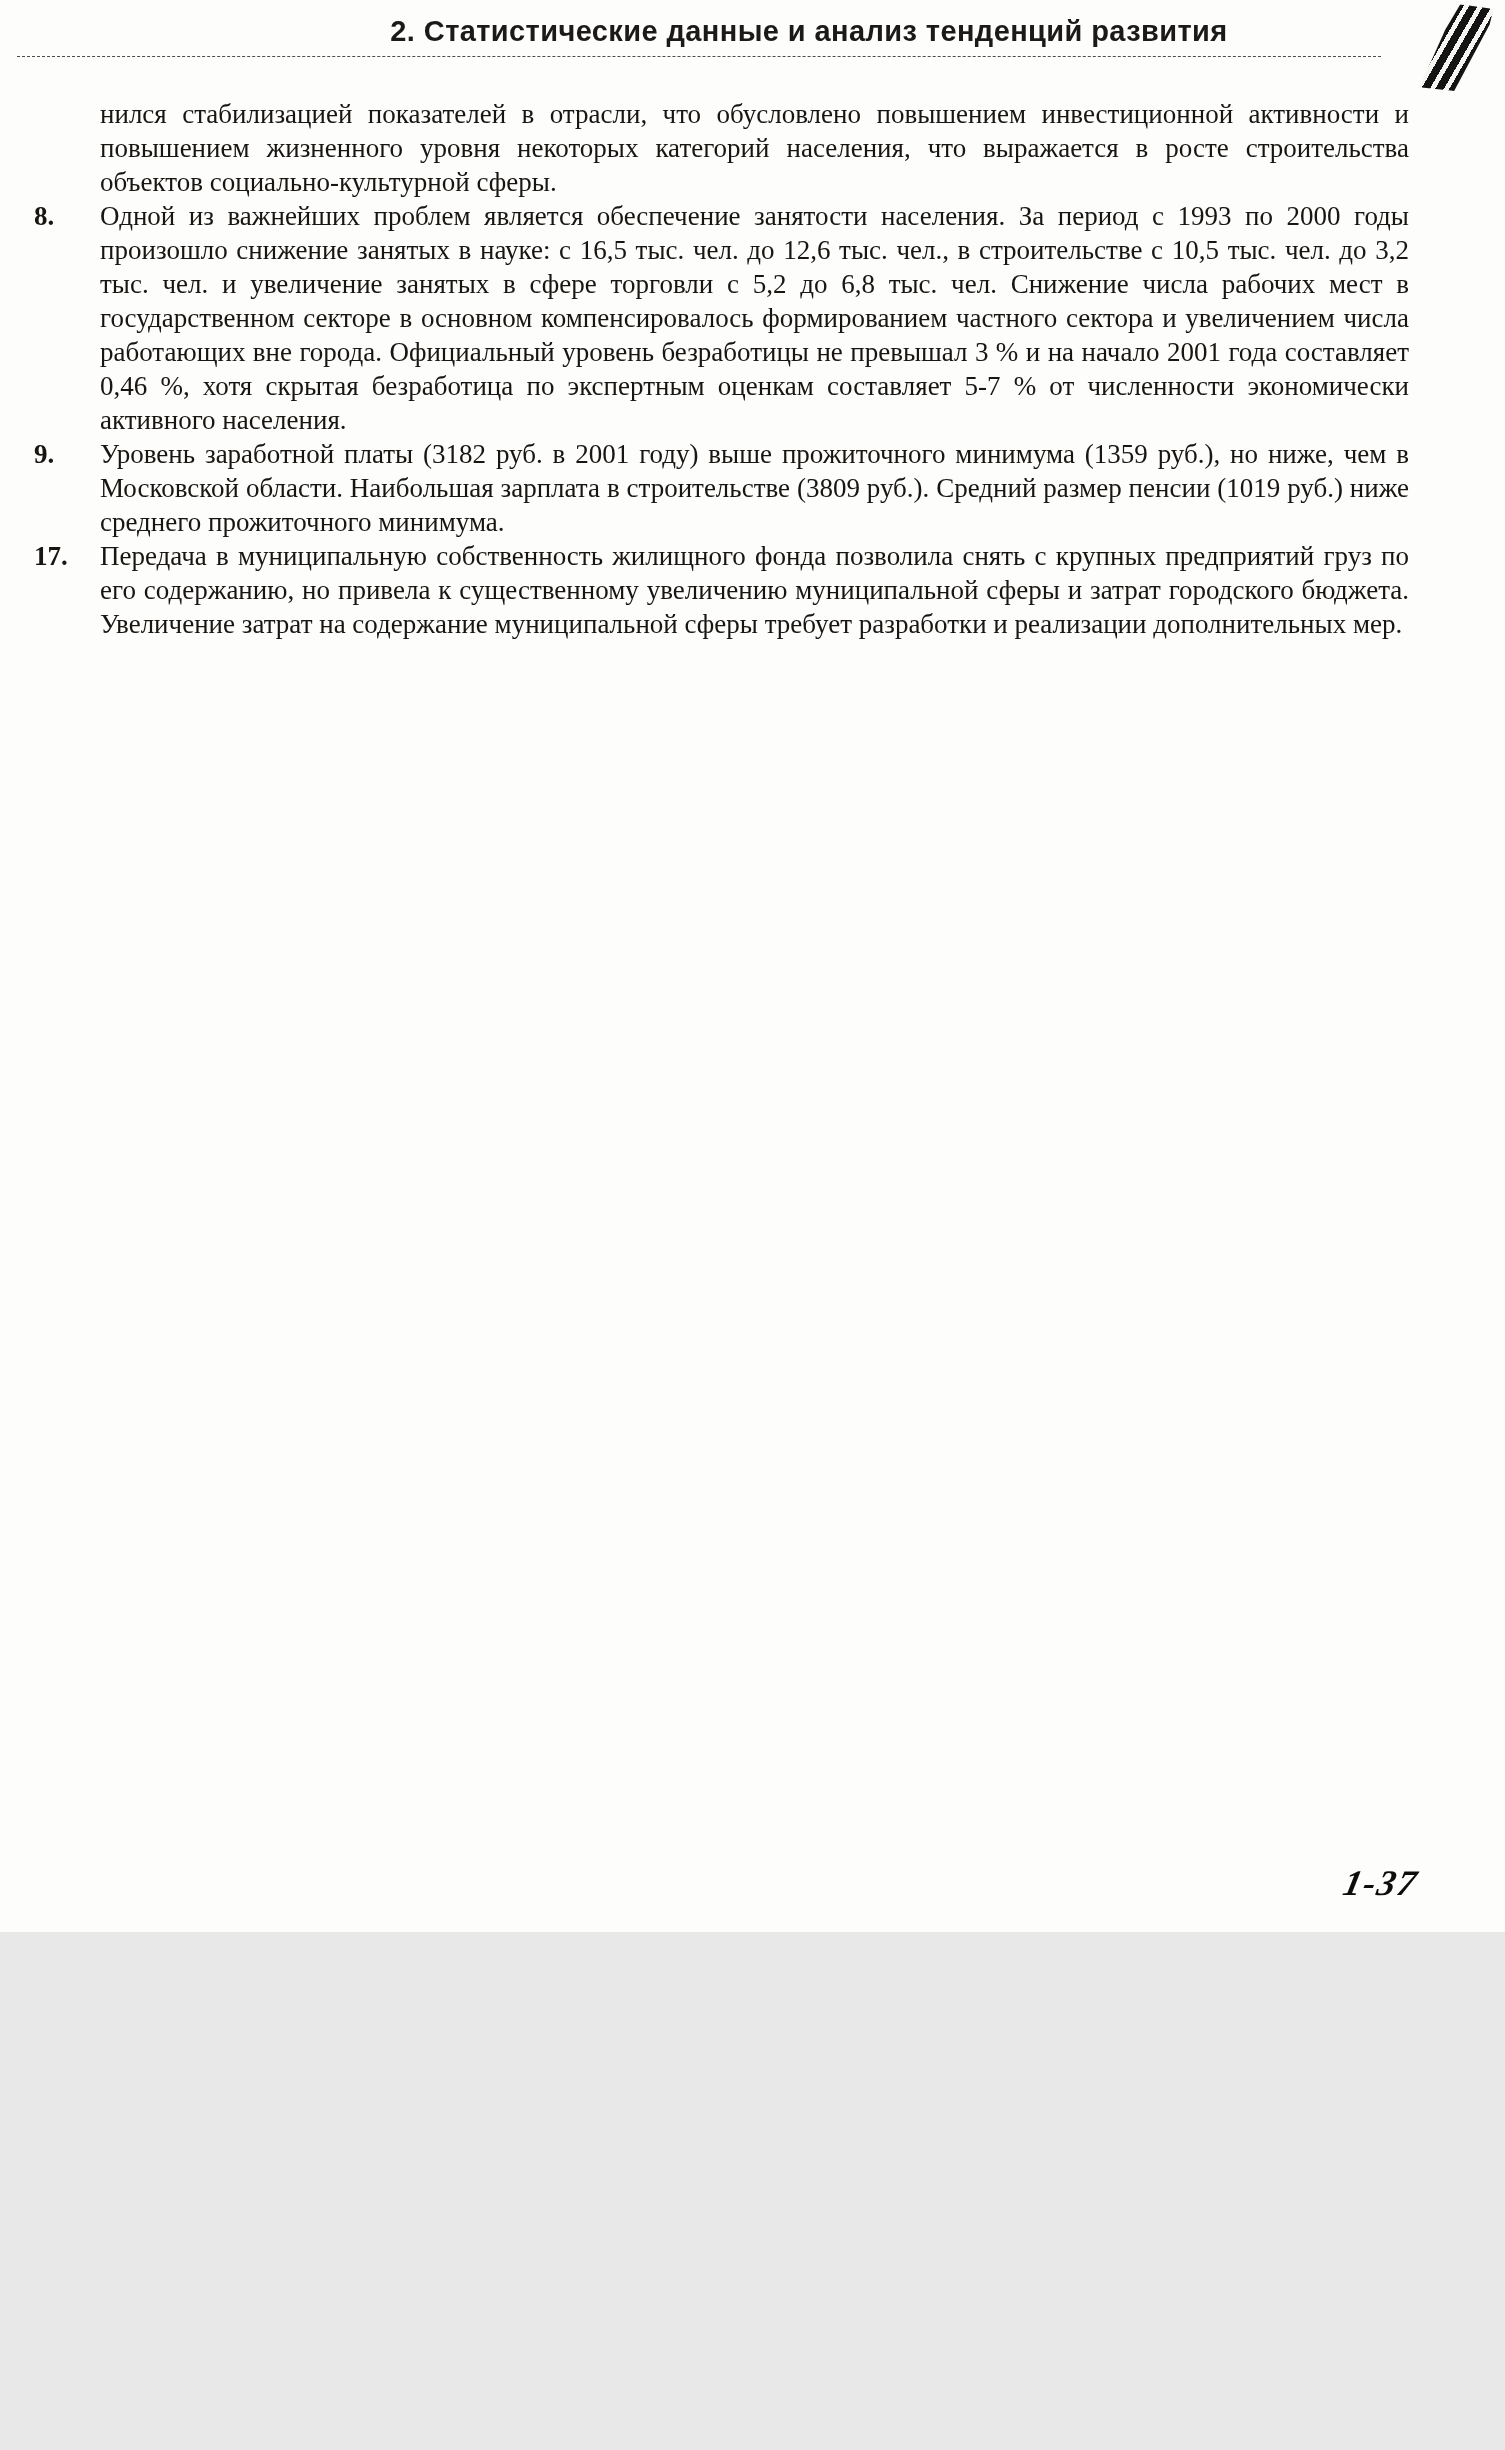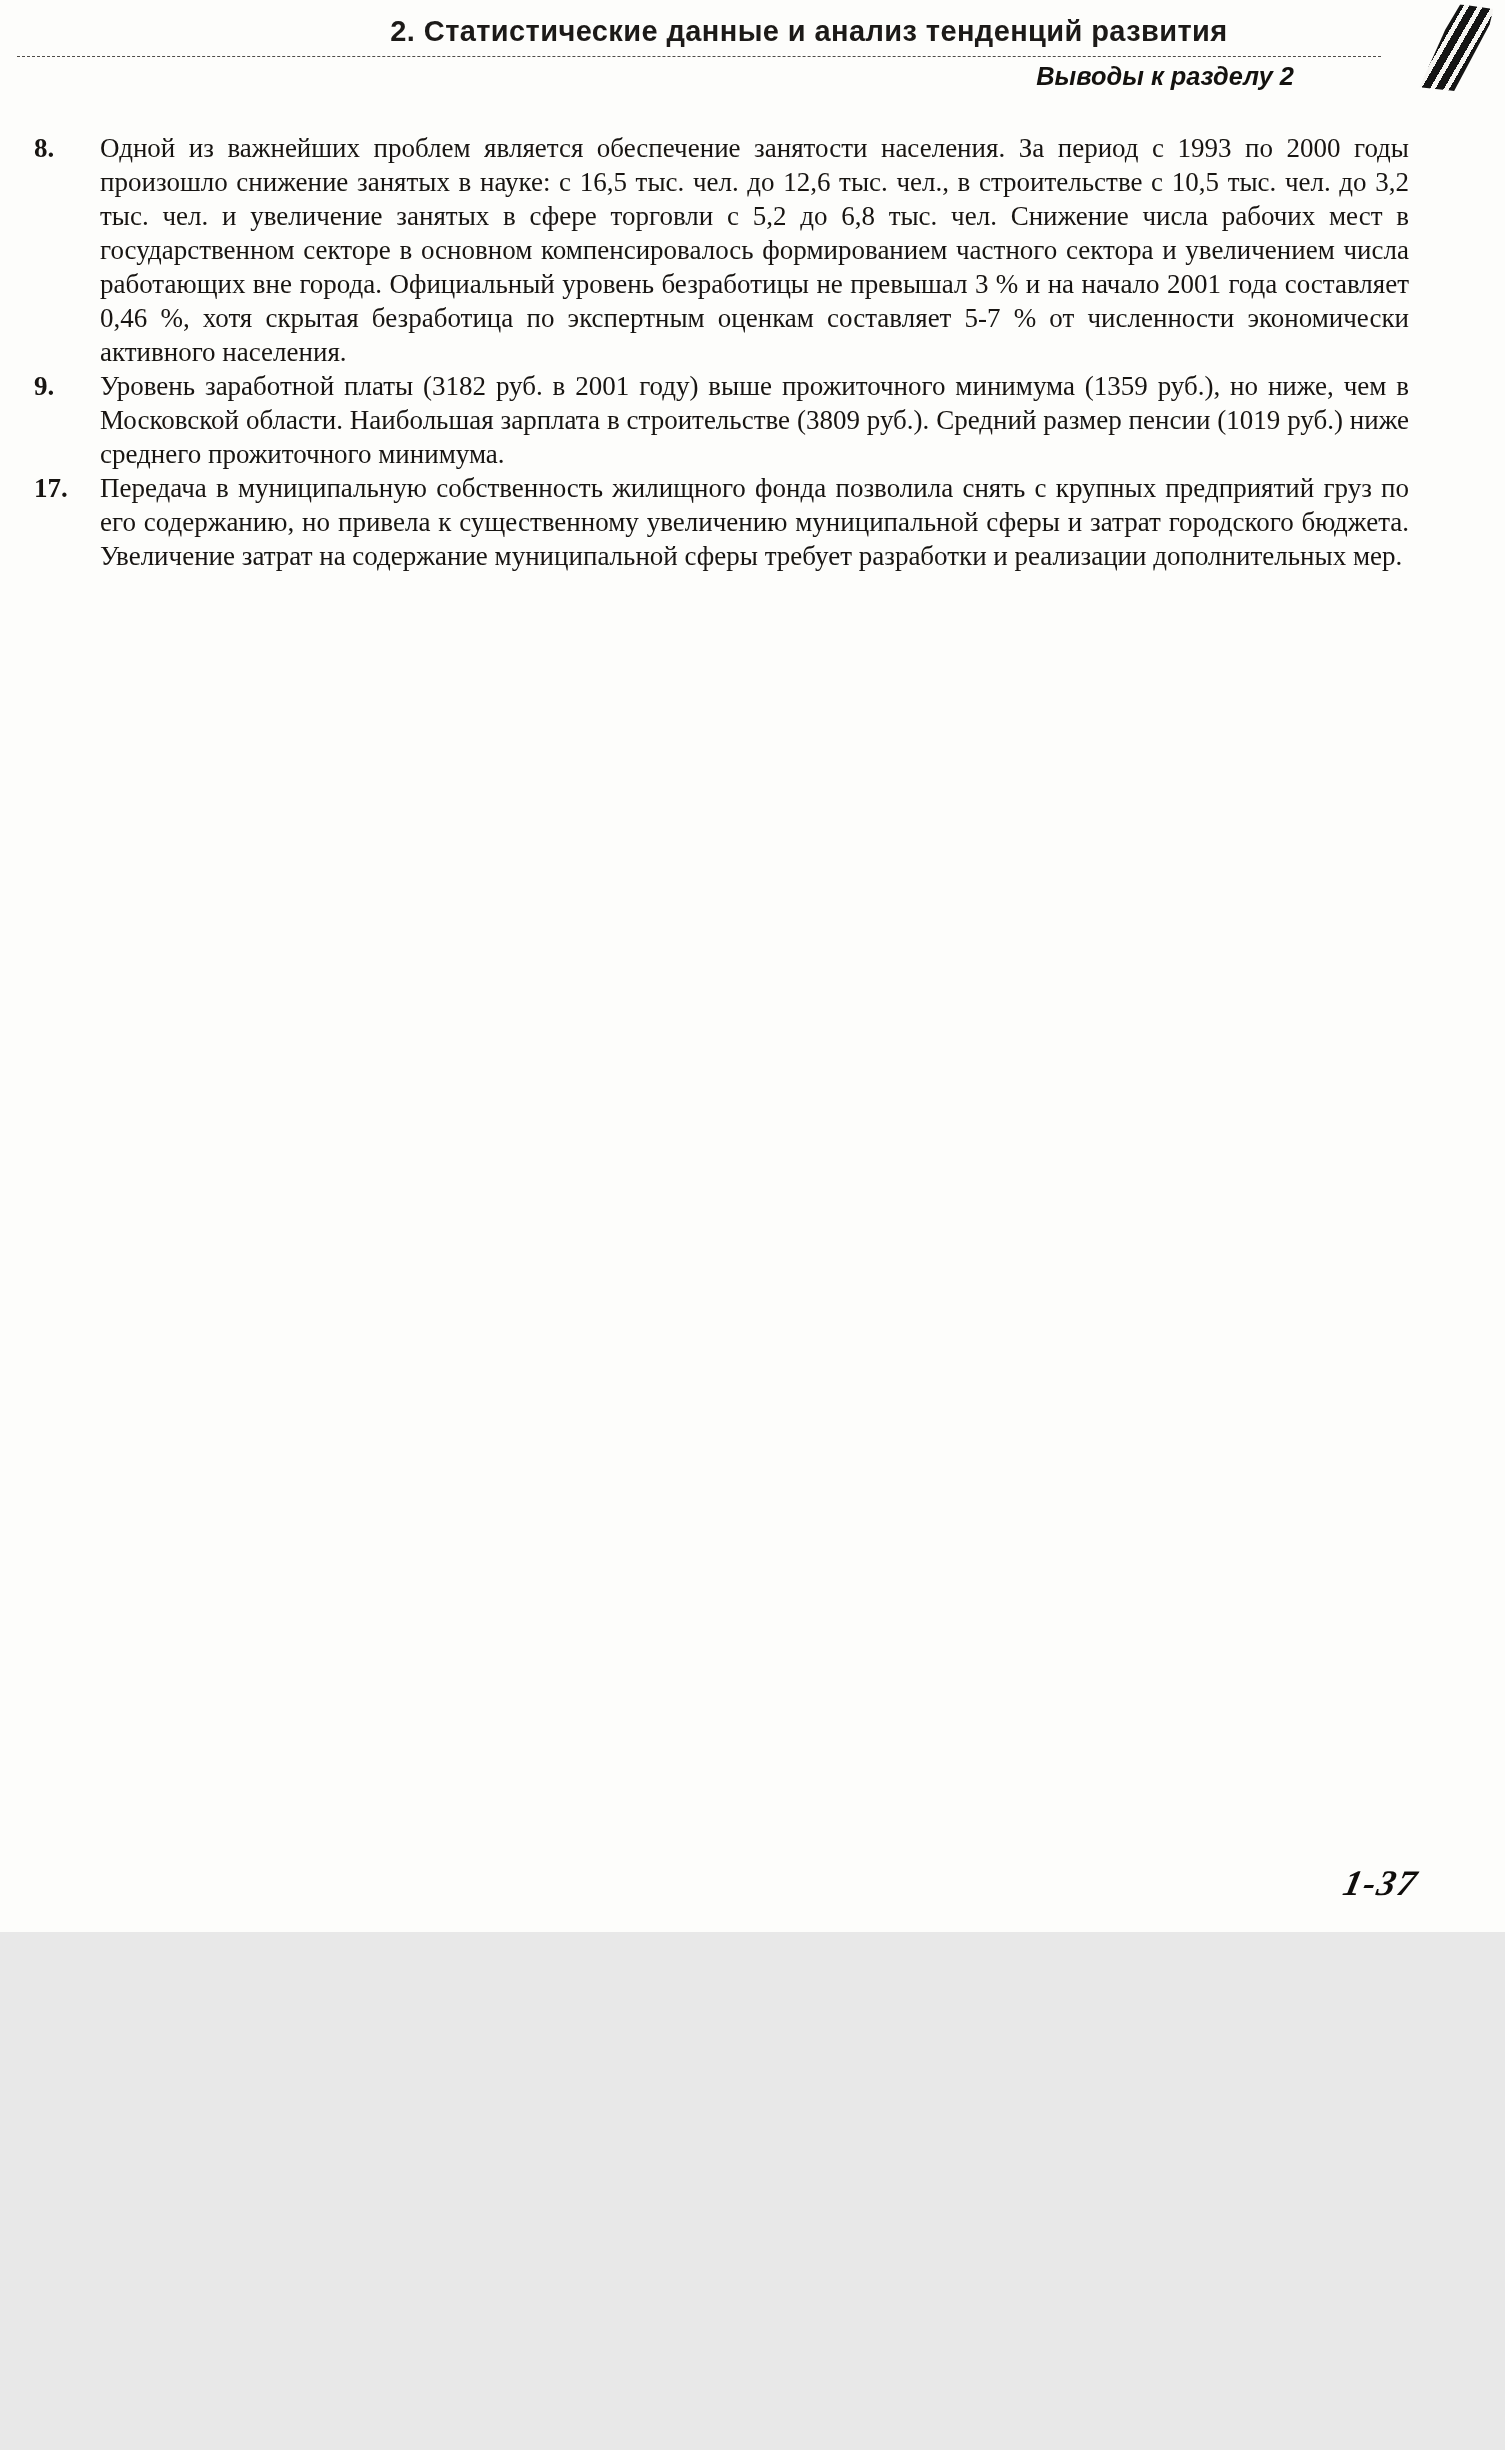--- a/index.html
+++ b/index.html
@@ -87,25 +87,25 @@
 </style>
 </head>
 <body>
 
 <div class="page">
 
   <div class="header">
     <div class="header-title">2. Статистические данные и анализ тенденций развития</div>
     <div class="corner-decoration"></div>
     <div class="dashed-rule"></div>
-    <div class="header-subtitle">Выводы к разделу 2</div>
   </div>
 
   <div class="body-text">
 
+    <p class="para-intro">нился стабилизацией показателей в отрасли, что обусловлено повышением инвестиционной активности и повышением жизненного уровня некоторых категорий населения, что выражается в росте строительства объектов социально-культурной сферы.</p>
 
     <div class="list-item">
       <span class="item-number">8.</span>
       <p class="item-text">Одной из важнейших проблем является обеспечение занятости населения. За период с 1993 по 2000 годы произошло снижение занятых в науке: с 16,5 тыс. чел. до 12,6 тыс. чел., в строительстве с 10,5 тыс. чел. до 3,2 тыс. чел. и увеличение занятых в сфере торговли с 5,2 до 6,8 тыс. чел. Снижение числа рабочих мест в государственном секторе в основном компенсировалось формированием частного сектора и увеличением числа работающих вне города. Официальный уровень безработицы не превышал 3 % и на начало 2001 года составляет 0,46 %, хотя скрытая безработица по экспертным оценкам составляет 5-7 % от численности экономически активного населения.</p>
     </div>
 
     <div class="list-item">
       <span class="item-number">9.</span>
       <p class="item-text">Уровень заработной платы (3182 руб. в 2001 году) выше прожиточного минимума (1359 руб.), но ниже, чем в Московской области. Наибольшая зарплата в строительстве (3809 руб.). Средний размер пенсии (1019 руб.) ниже среднего прожиточного минимума.</p>
     </div>

